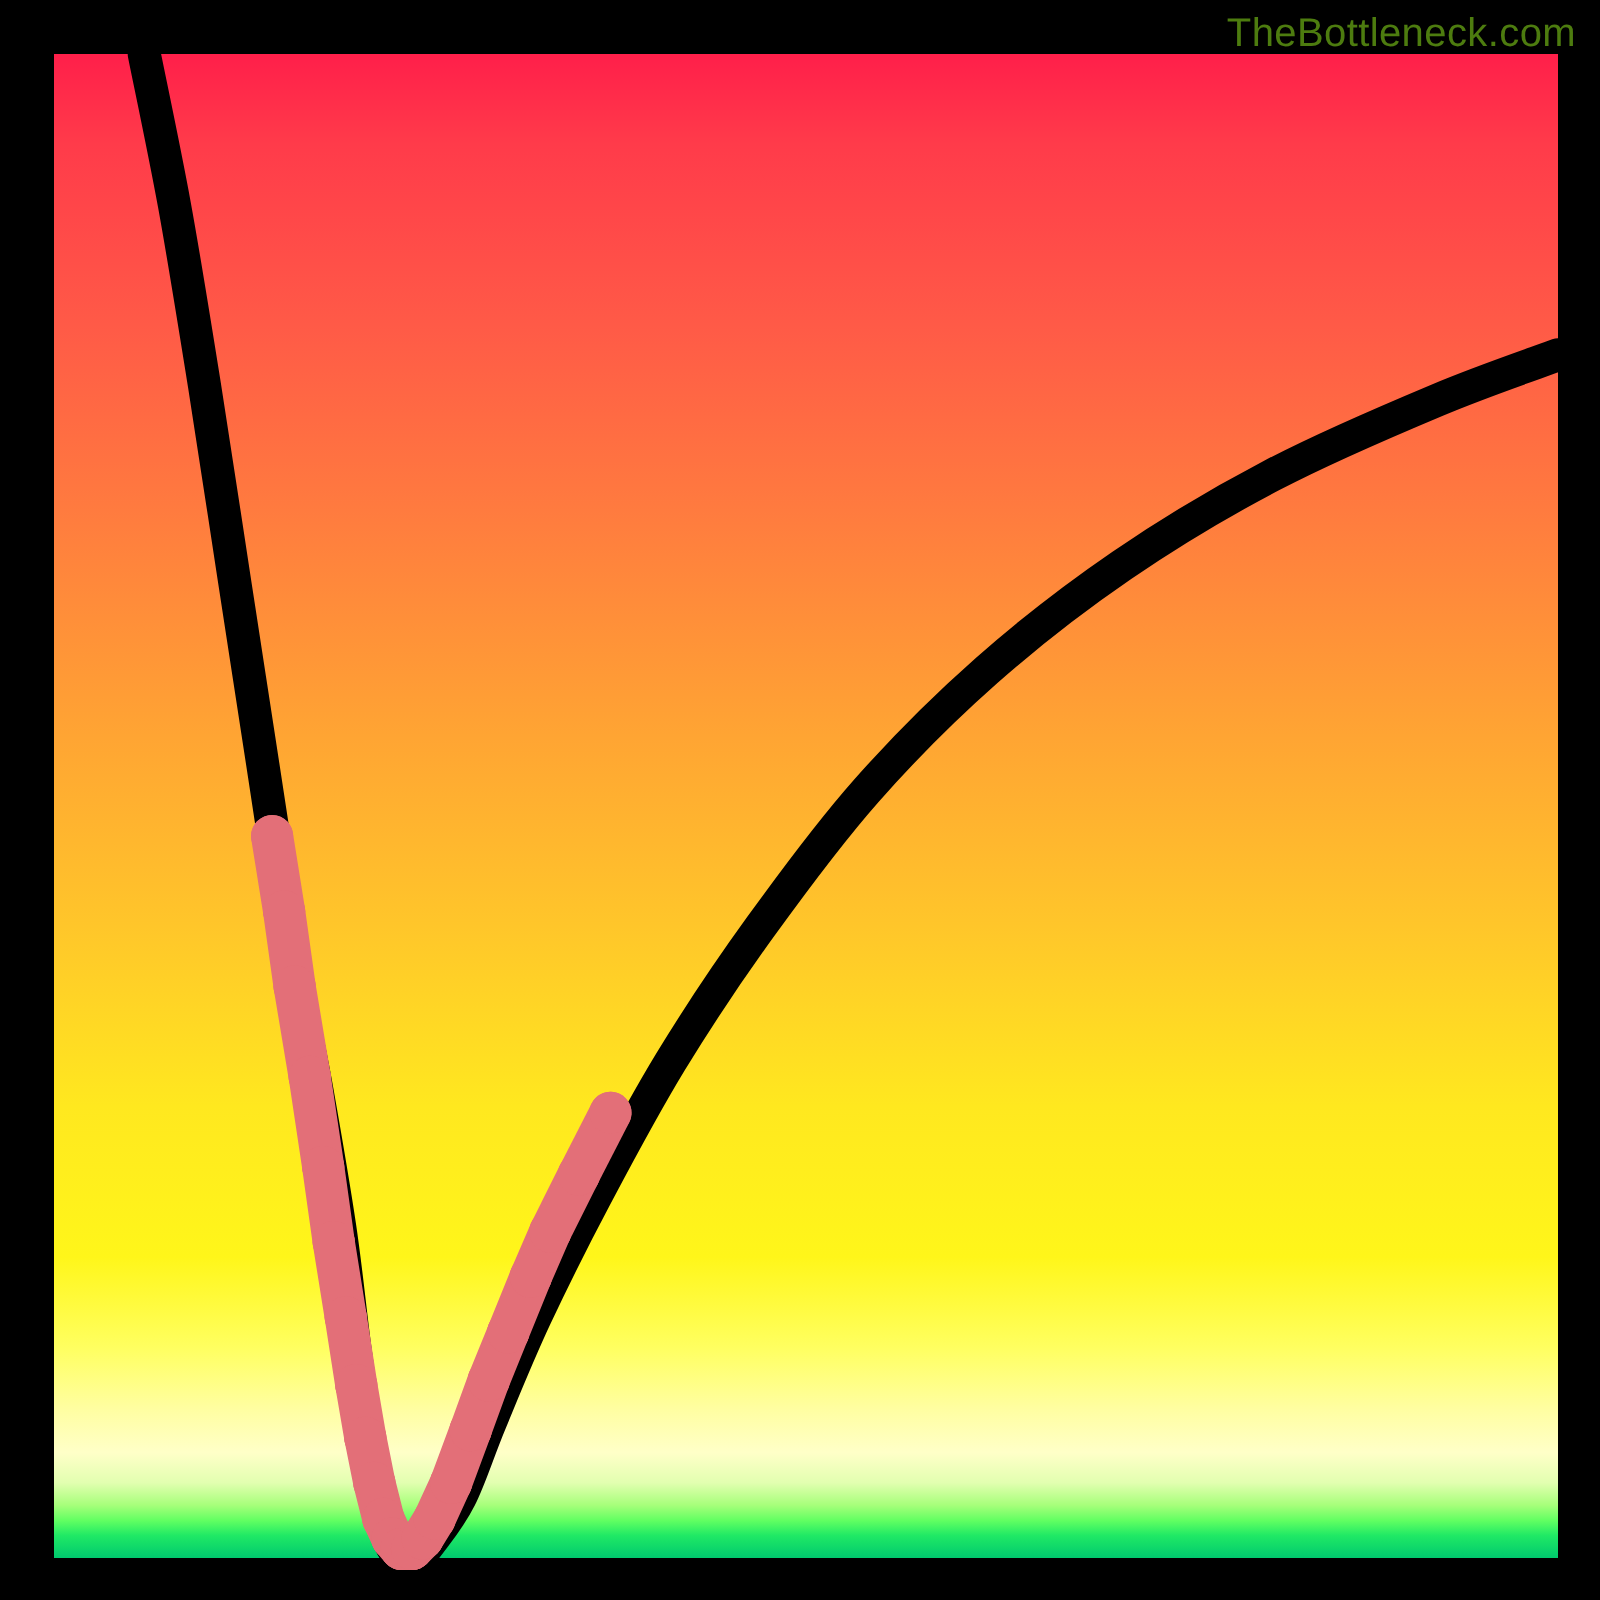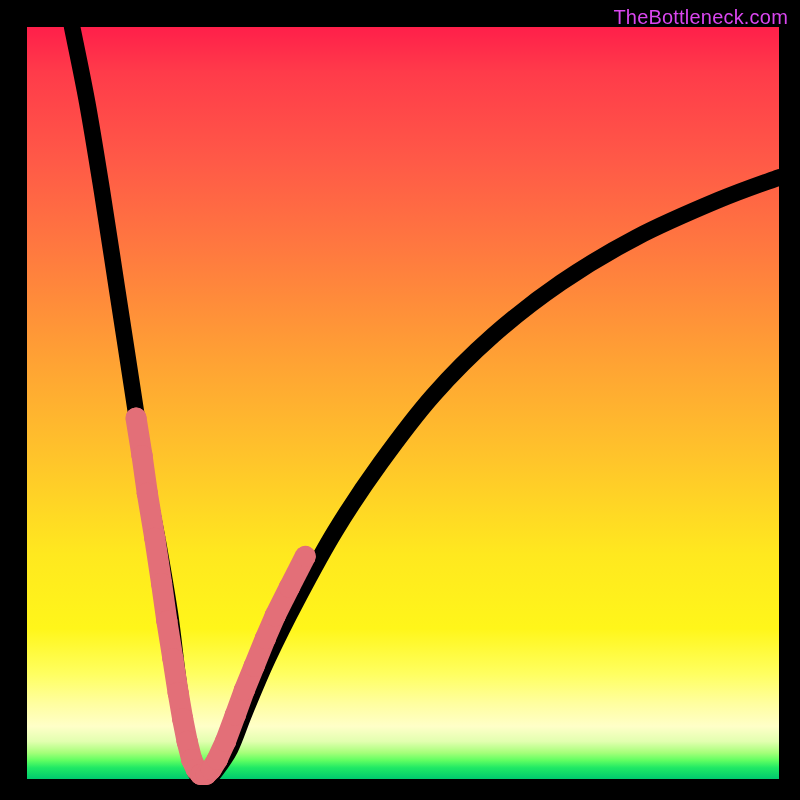--- a/index.html
+++ b/index.html
@@ -61,21 +61,21 @@
     stroke-linecap: round;
   }
   .marker {
     fill: #e36f78;
     stroke: none;
   }
   .watermark {
     position: absolute;
     top: 6px;
     right: 12px;
-    color: #d946ef;
+    color: #4d7c0f;
     font-size: 20px;
     font-weight: 500;
     letter-spacing: 0.2px;
   }
 </style>
 </head>
 <body>
 
 <div class="frame">
 

